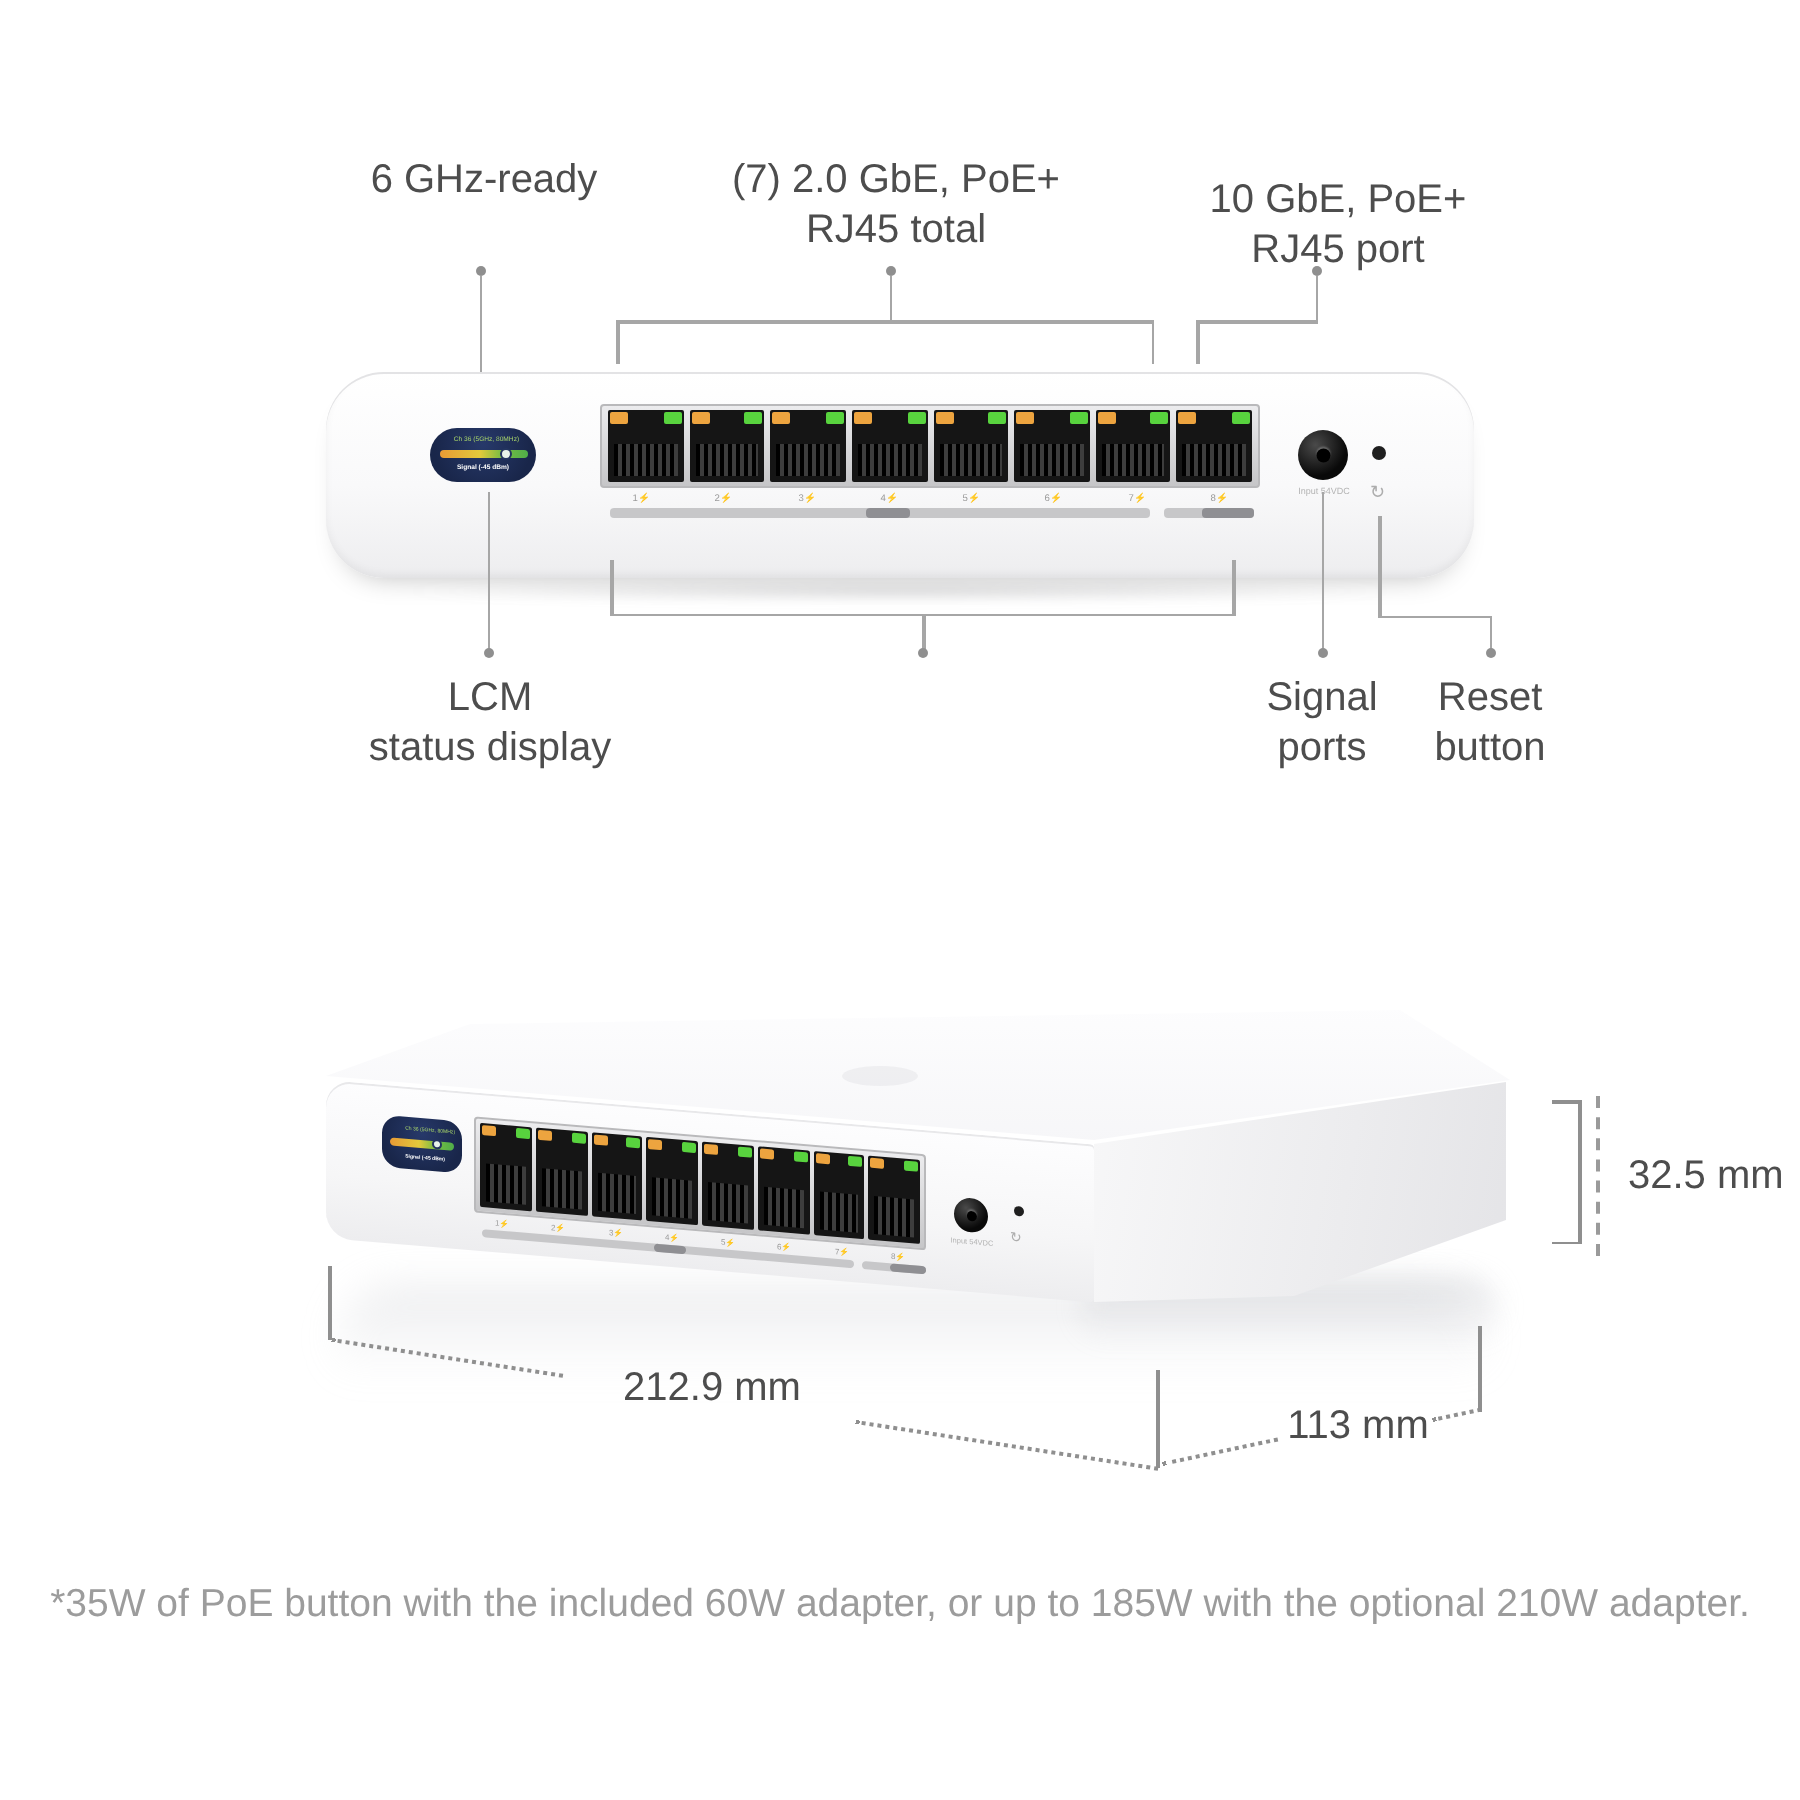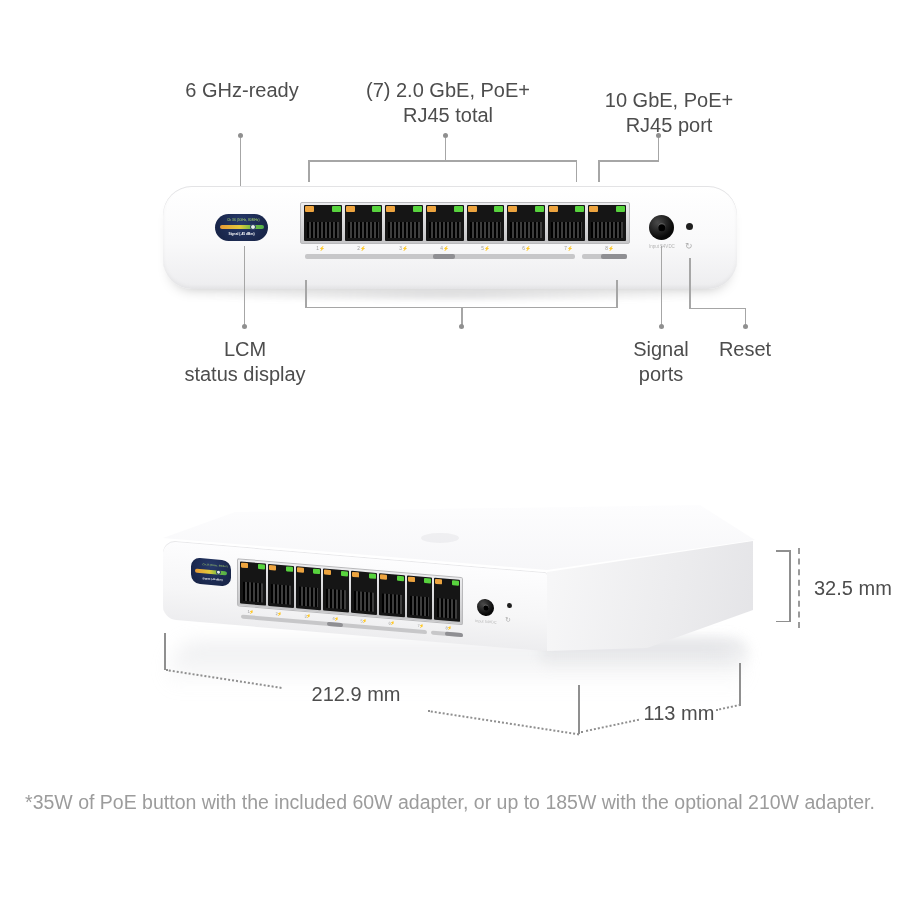--- a/index.html
+++ b/index.html
@@ -213,20 +213,21 @@
   <div class="lbl" style="left:145px;top:337px;width:200px;">
     <div>LCM</div>
     <div>status display</div>
   </div>
   <div class="lbl" style="left:561px;top:337px;width:200px;">
     <div>Signal</div>
     <div>ports</div>
   </div>
   <div class="lbl" style="left:645px;top:337px;width:200px;">
     <div>Reset</div>
+    <div>button</div>
   </div>
 
   <div class="refl"></div>
   <div class="refl2"></div>
   <div class="pv-top"></div>
   <div class="pv-logo"></div>
   <div class="pv-right"></div>
 
   <div class="pv-front">
 

